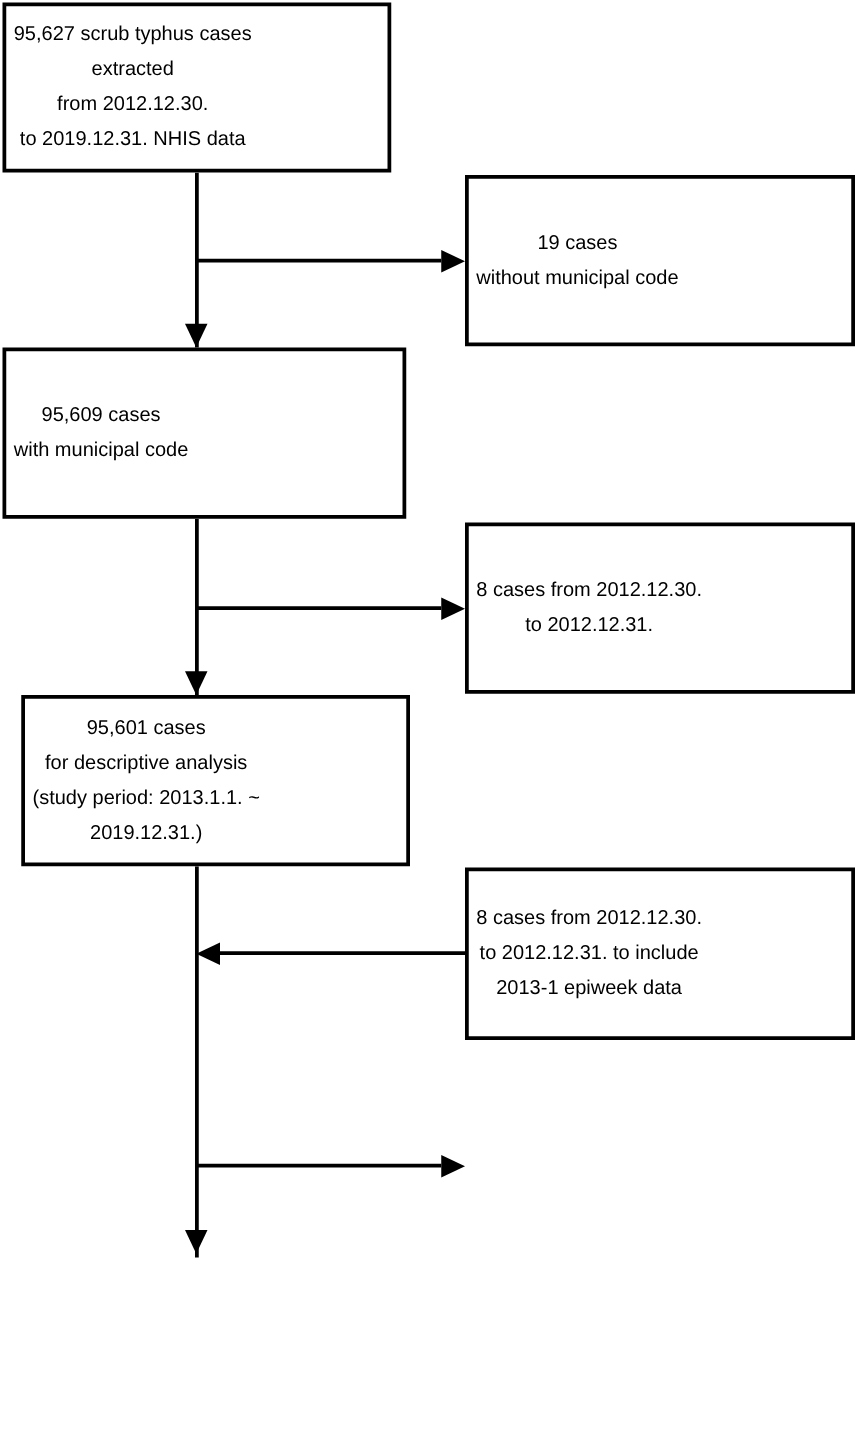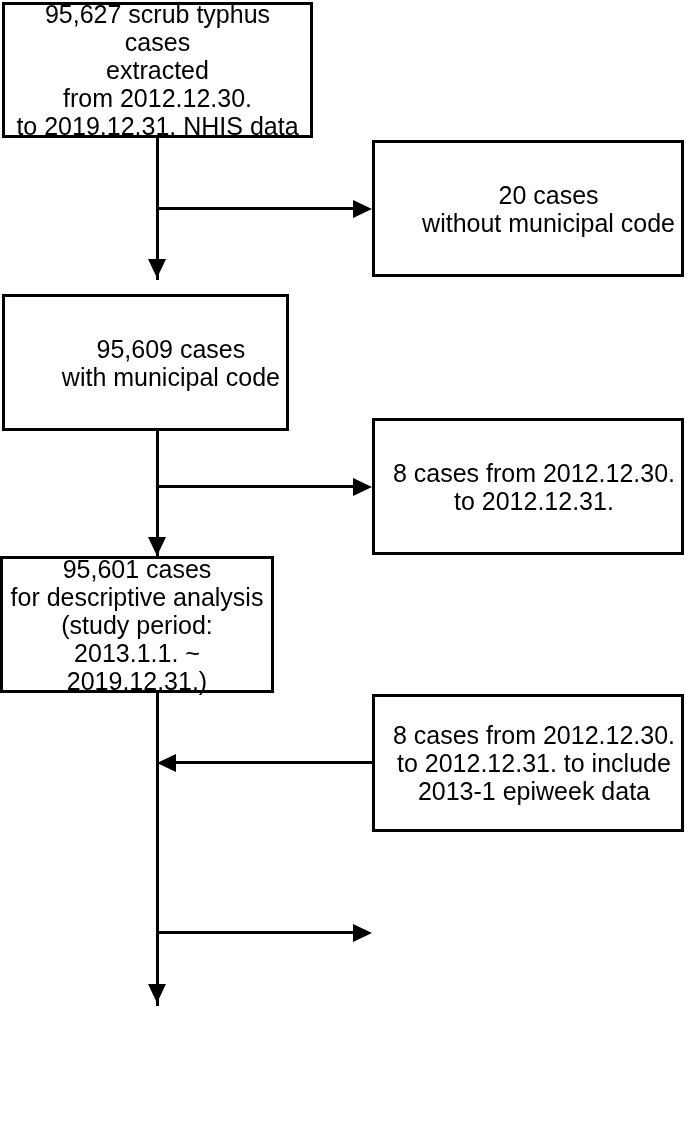--- a/index.html
+++ b/index.html
@@ -17,37 +17,37 @@
     background: #ffffff;
     overflow: hidden;
   }
   .node {
     position: absolute;
     box-sizing: border-box;
     border: 3px solid #000000;
     background: #ffffff;
     display: flex;
     align-items: center;
-    justify-content: flex-end;
+    justify-content: flex-start;
     text-align: center;
     color: #000000;
-    font-size: 25px;
+    font-size: 16px;
     line-height: 28px;
     font-family: "Liberation Sans", sans-serif;
   }
   .node .node-text {
     display: block;
     white-space: pre-line;
     padding: 0 6px;
   }
 
   
   .node-main-1 { left: 2px;  top: 2px;    width: 311px; height: 136px; }
-  .node-main-2 { left: 2px;  top: 294px;  width: 287px; height: 137px; }
-  .node-main-3 { left: 0;  top: 556px;  width: 274px; height: 137px; }
+  .node-main-2 { left: 2px;  top: 278px;  width: 323px; height: 137px; }
+  .node-main-3 { left: 17px;  top: 556px;  width: 311px; height: 137px; }
   .node-main-4 { left: 2px;  top: 1003px; width: 311px; height: 140px; }
 
   
   .node-side-1 { left: 372px; top: 140px; width: 312px; height: 137px; }
   .node-side-2 { left: 372px; top: 418px; width: 312px; height: 137px; }
   .node-side-3 { left: 372px; top: 694px; width: 312px; height: 138px; }
   .node-side-4 { left: 372px; top: 862px; width: 312px; height: 138px; }
 
   
   .vline {
@@ -132,21 +132,21 @@
 with municipal code</span>
   </div>
   <div class="node node-main-3">
     <span class="node-text">95,601 cases
 for descriptive analysis
 (study period: 2013.1.1. ~
 2019.12.31.)</span>
   </div>
 
   <div class="node node-side-1">
-    <span class="node-text">20 cases
+    <span class="node-text">19 cases
 without municipal code</span>
   </div>
   <div class="node node-side-2">
     <span class="node-text">8 cases from 2012.12.30.
 to 2012.12.31.</span>
   </div>
   <div class="node node-side-3">
     <span class="node-text">8 cases from 2012.12.30.
 to 2012.12.31. to include
 2013-1 epiweek data</span>

